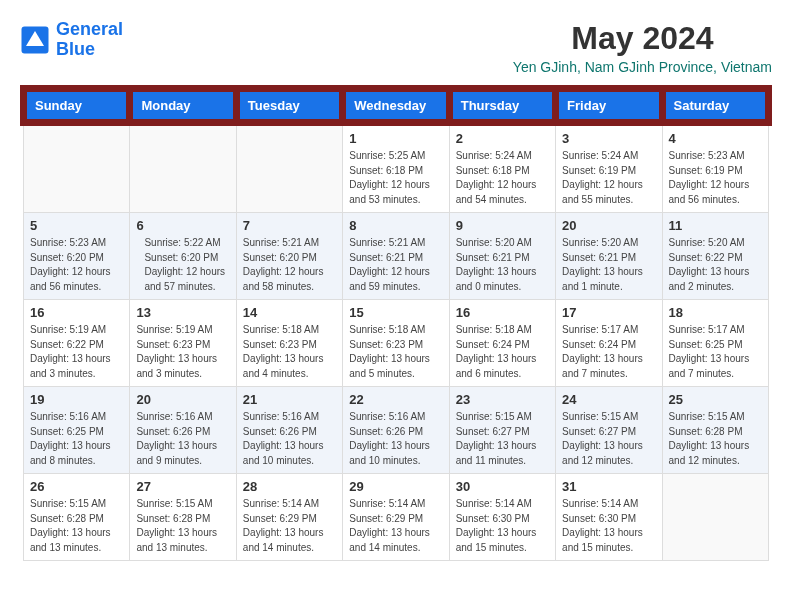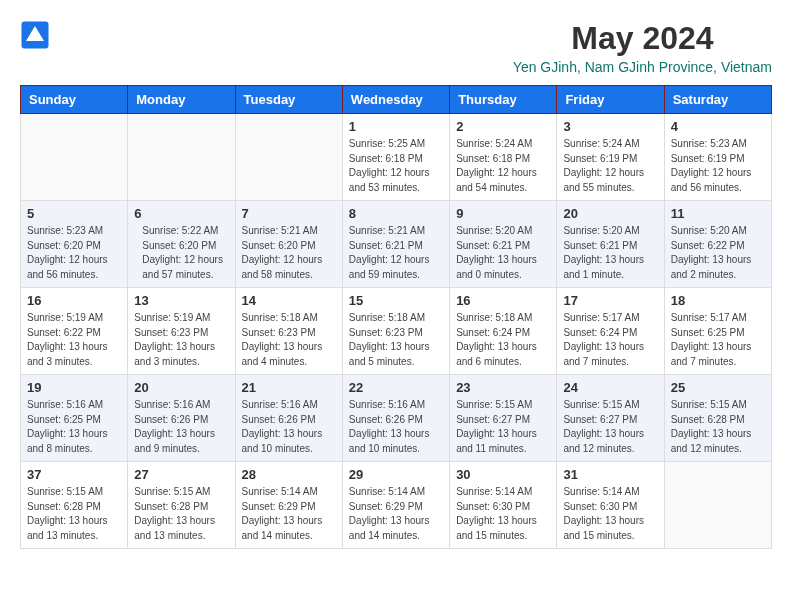--- a/index.html
+++ b/index.html
@@ -52,21 +52,21 @@
       border-collapse: collapse;
       table-layout: fixed;
     }
     .calendar th {
       background-color: #1a73e8;
       color: white;
       text-align: left;
       padding: 6px 8px;
       font-size: 13px;
       font-weight: bold;
-      border: 1px solid #7f1d1d;
+      border: 7px solid #7f1d1d;
     }
     .calendar td {
       vertical-align: top;
       border: 1px solid #ddd;
       padding: 5px 6px;
       font-size: 10.5px;
       color: #333;
       height: 85px;
       background: #fff;
     }
@@ -90,20 +90,24 @@
   </style>
 </head>
 <body>
 
 <div class="header">
   <div class="logo">
     <svg class="logo-icon" viewBox="0 0 40 40">
       <rect x="2" y="2" width="36" height="36" rx="4" fill="#1a73e8"></rect>
       <polygon points="20,8 32,28 8,28" fill="white"></polygon>
     </svg>
+    <div class="logo-text">
+      <div><span>General</span></div>
+      <div style="color:#1a73e8;">Blue</div>
+    </div>
   </div>
   <div class="title-block">
     <div class="month-year">May 2024</div>
     <div class="location">Yen GJinh, Nam GJinh Province, Vietnam</div>
   </div>
 </div>
 
 <table class="calendar">
   <thead>
     <tr>
@@ -298,21 +302,21 @@
         <td>
           <div class="day-number">25</div>
           <div class="day-info" style="white-space: pre-line;">Sunrise: 5:15 AM
 Sunset: 6:28 PM
 Daylight: 13 hours
 and 12 minutes.</div>
         </td>
       </tr>
       <tr>
         <td>
-          <div class="day-number">37</div>
+          <div class="day-number">26</div>
           <div class="day-info" style="white-space: pre-line;">Sunrise: 5:15 AM
 Sunset: 6:28 PM
 Daylight: 13 hours
 and 13 minutes.</div>
         </td>
         <td>
           <div class="day-number">27</div>
           <div class="day-info" style="white-space: pre-line;">Sunrise: 5:15 AM
 Sunset: 6:28 PM
 Daylight: 13 hours

